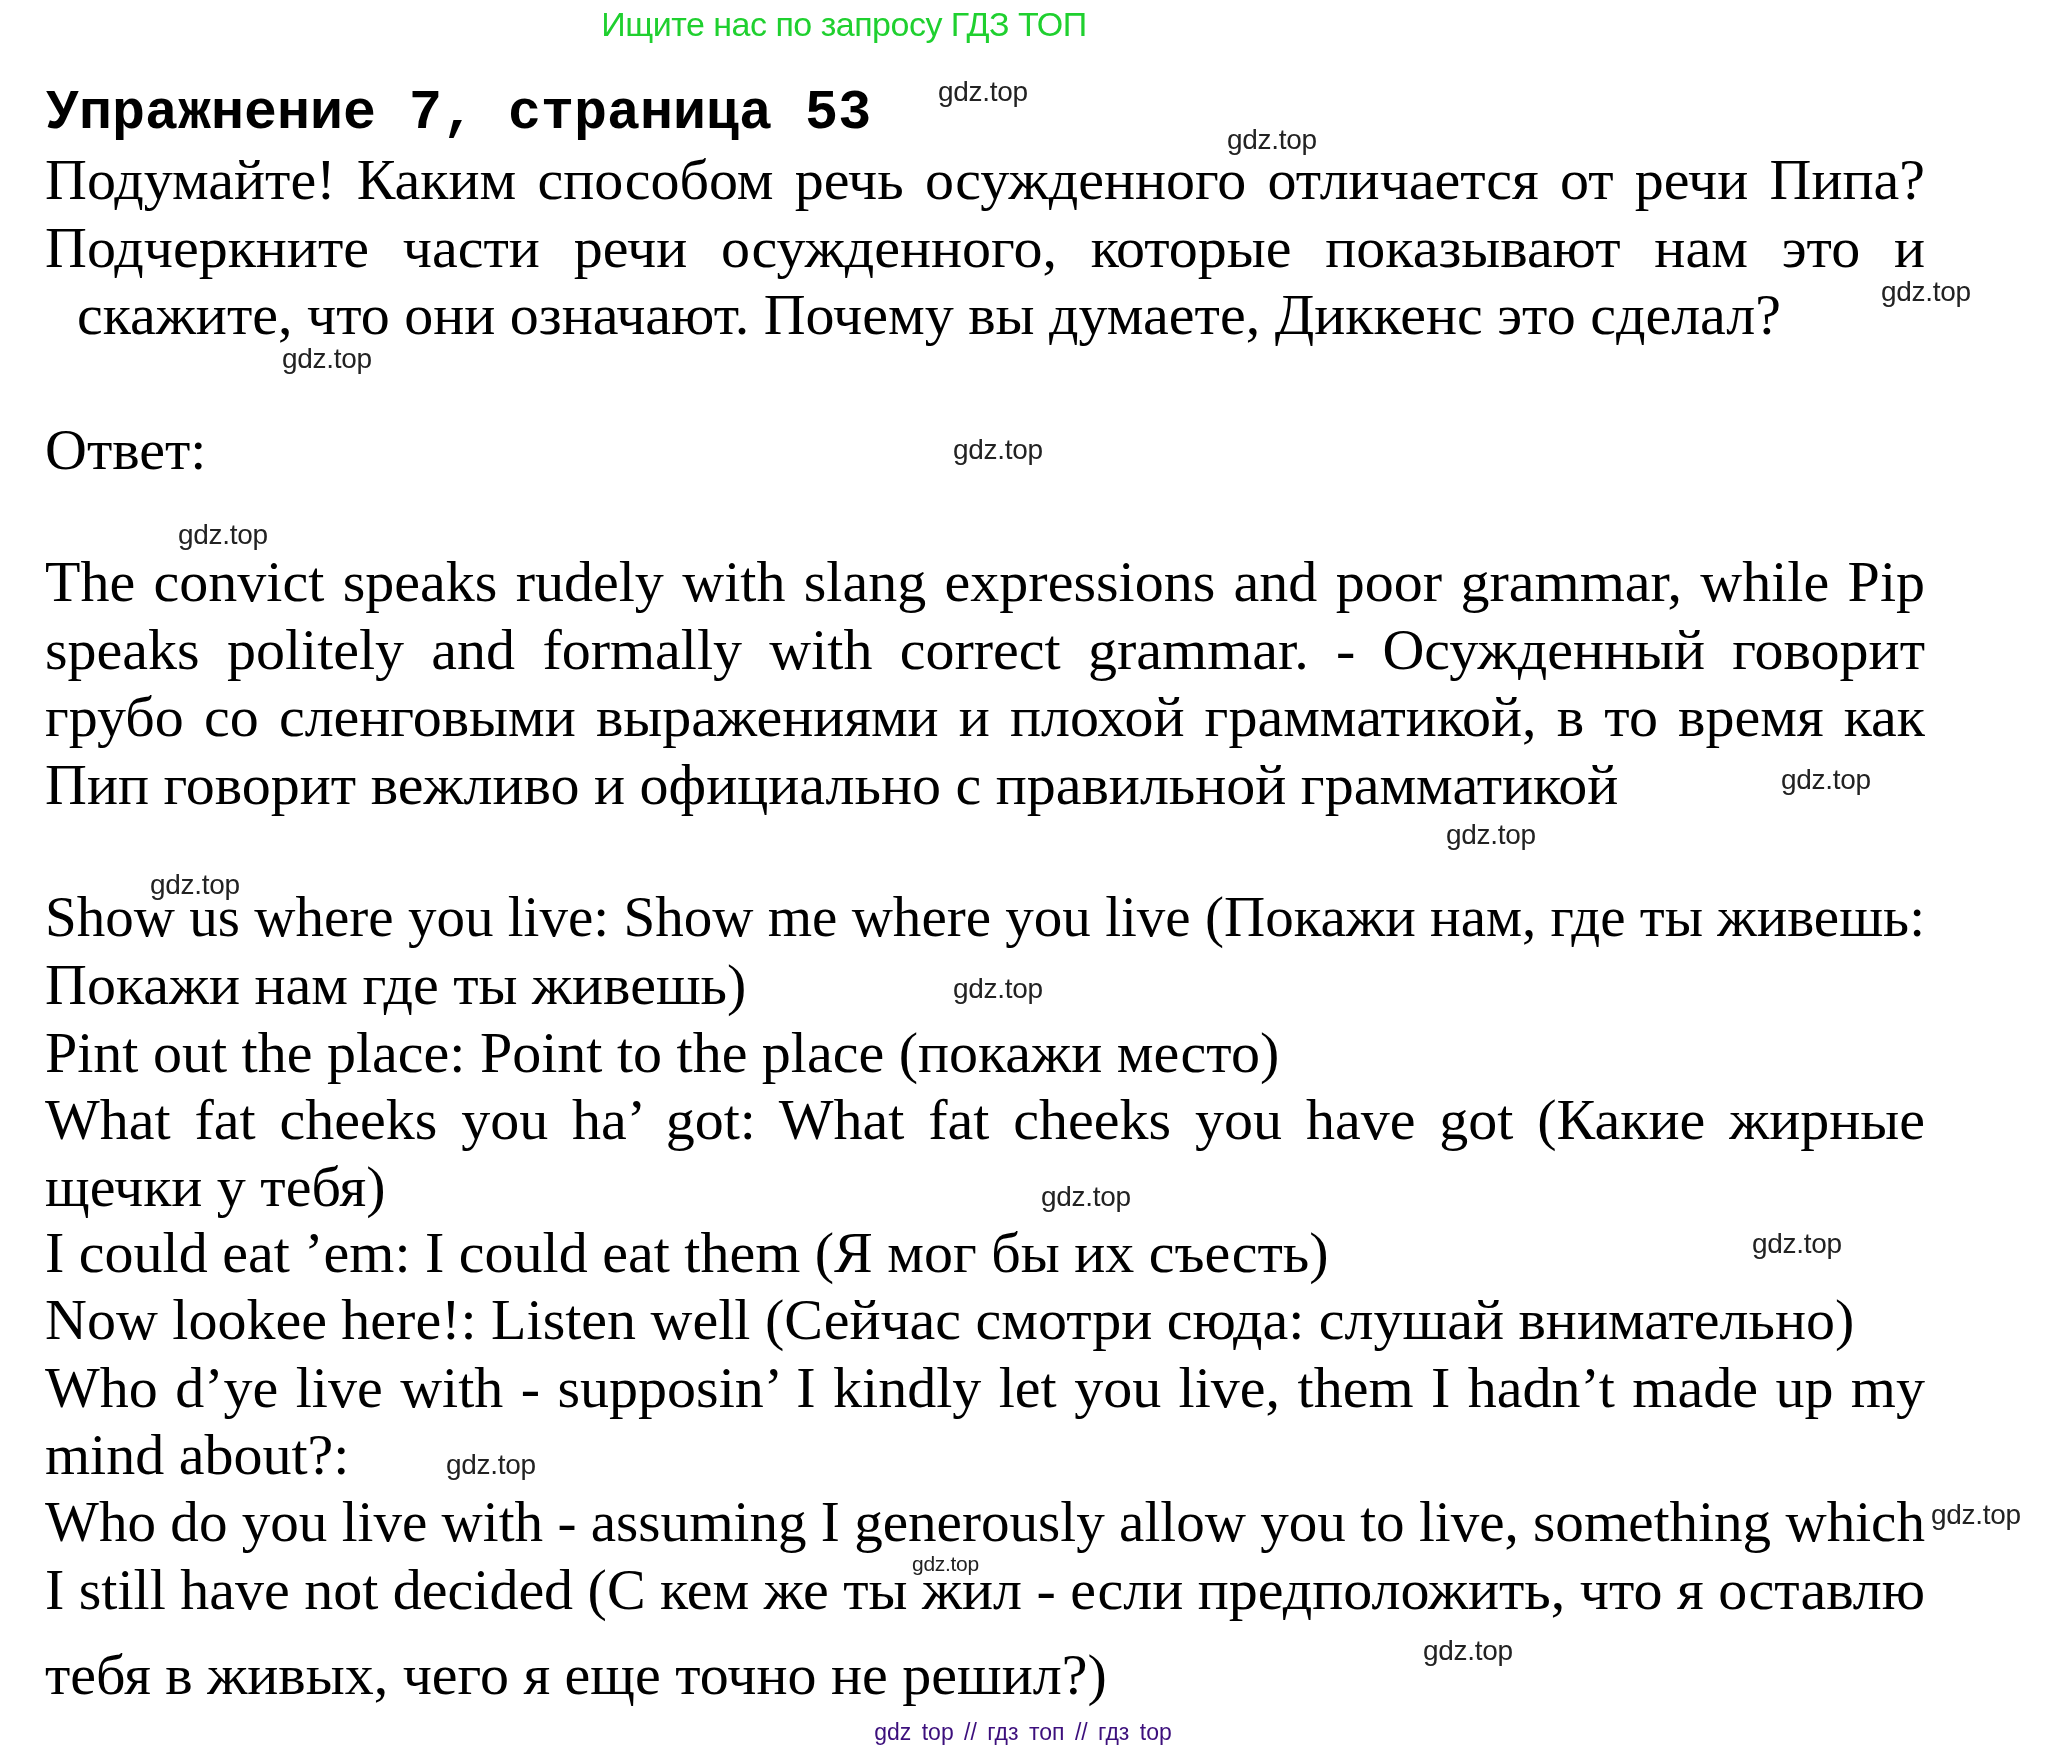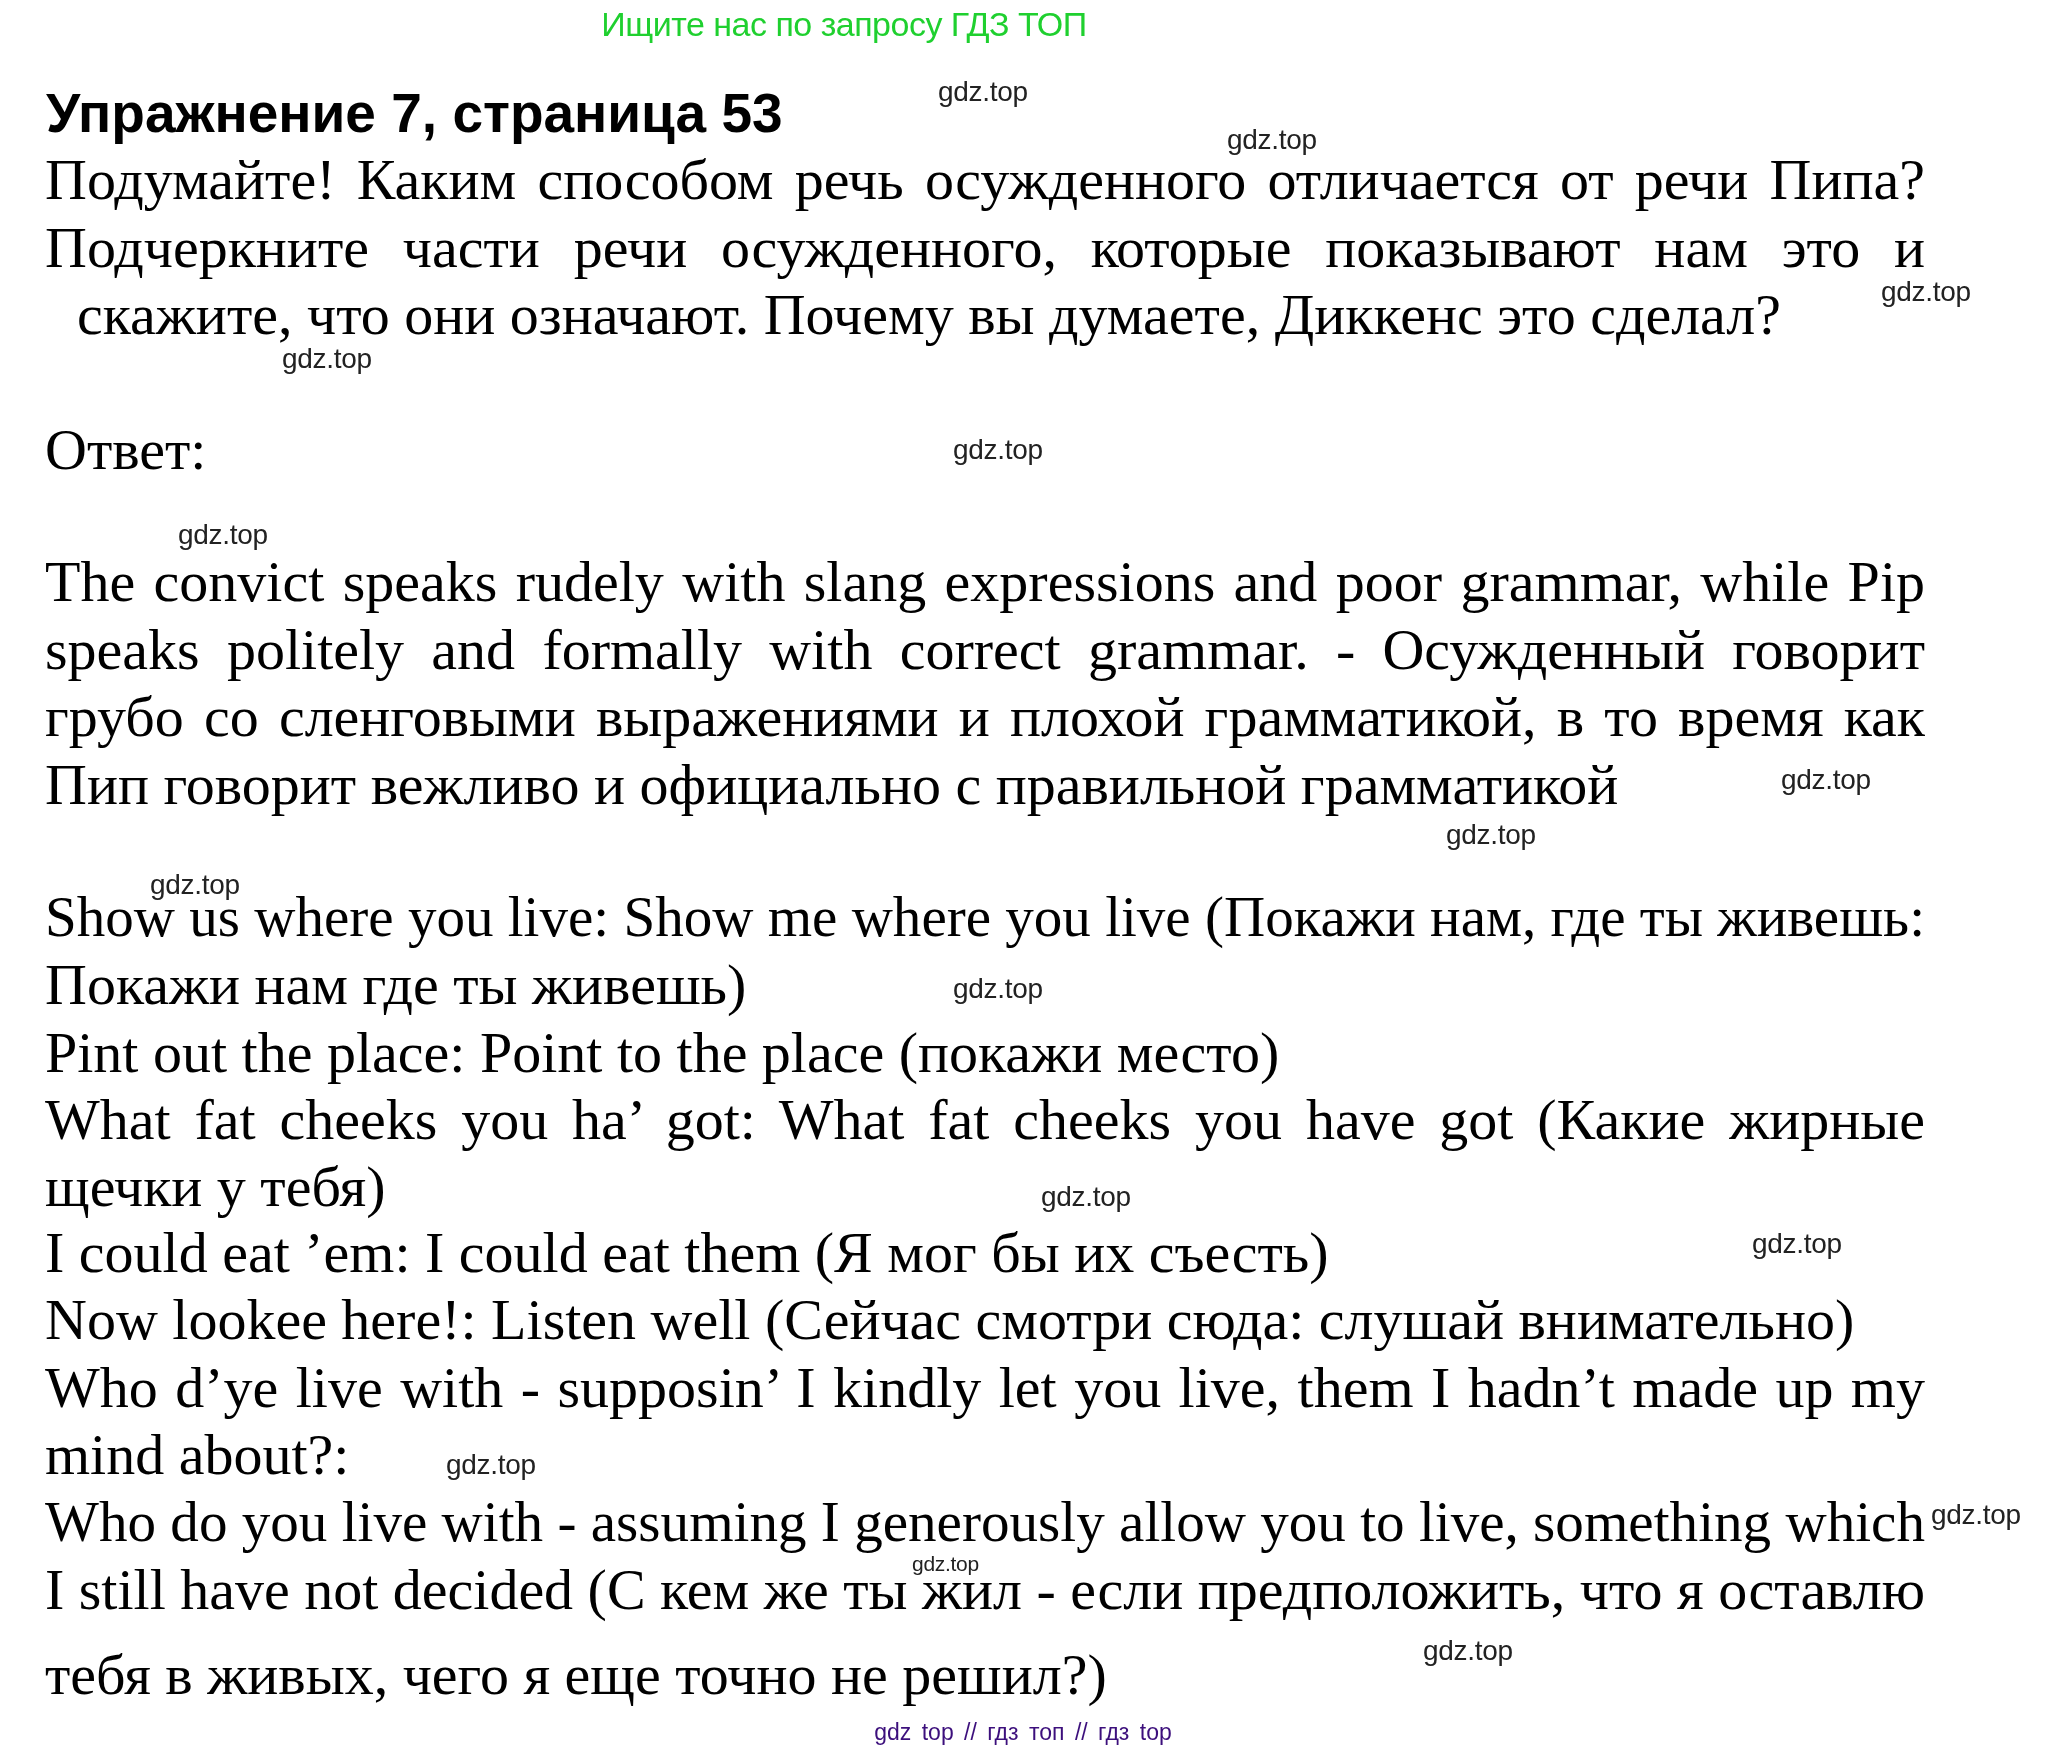--- a/index.html
+++ b/index.html
@@ -5,21 +5,21 @@
   html, body { margin: 0; padding: 0; background: #ffffff; }
   body { width: 2046px; height: 1754px; position: relative; overflow: hidden; }
   .page { position: absolute; left: 0; top: 0; width: 2046px; height: 1754px; background: #fff; }
   .promo {
     position: absolute; left: 0; top: 4px; width: 1688px; text-align: center;
     font-family: "Liberation Sans", sans-serif; font-size: 34px; line-height: 40px;
     color: #1fd02f; letter-spacing: -0.5px;
   }
   .title {
     position: absolute; left: 46px; top: 86px; white-space: nowrap;
-    font-family: Liberation Sans, sans-serif; font-weight: bold; font-size: 55px; line-height: 55px; color: #000;
+    font-family: Liberation Mono, monospace; font-weight: bold; font-size: 55px; line-height: 55px; color: #000;
   }
   .line {
     position: absolute; left: 45px; width: 1880px; white-space: nowrap;
     font-family: "Liberation Serif", serif; font-size: 58px; line-height: 58px; color: #000;
     transform-origin: 0 50%;
   }
   .line.justify { text-align: justify; text-align-last: justify; white-space: normal; height: 58px; overflow: visible; font-family: Liberation Serif, serif; }
   .wm {
     position: absolute; white-space: nowrap;
     font-family: "Liberation Sans", sans-serif; font-size: 28px; line-height: 28px; color: #222;

